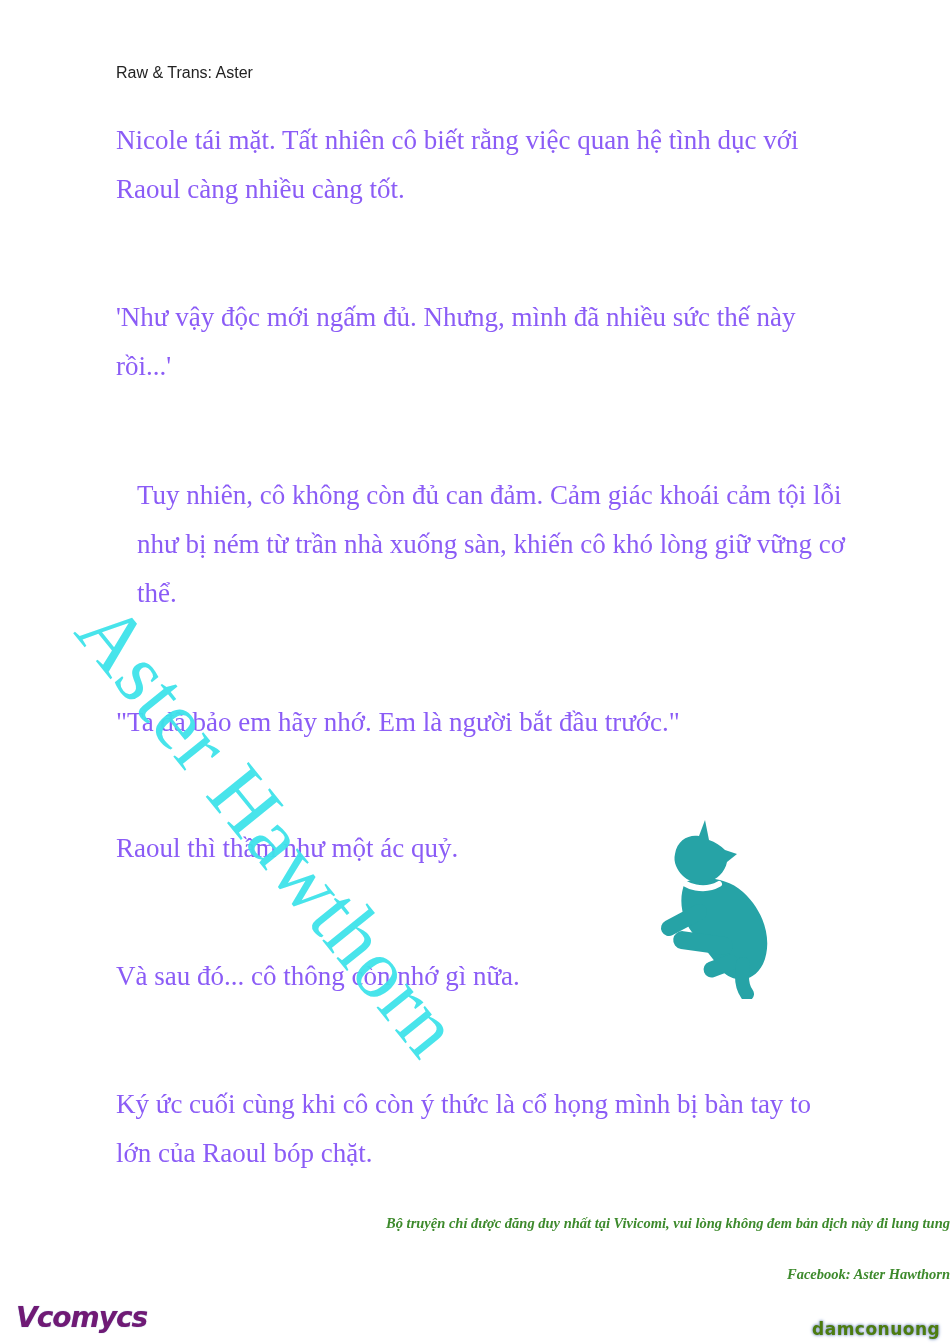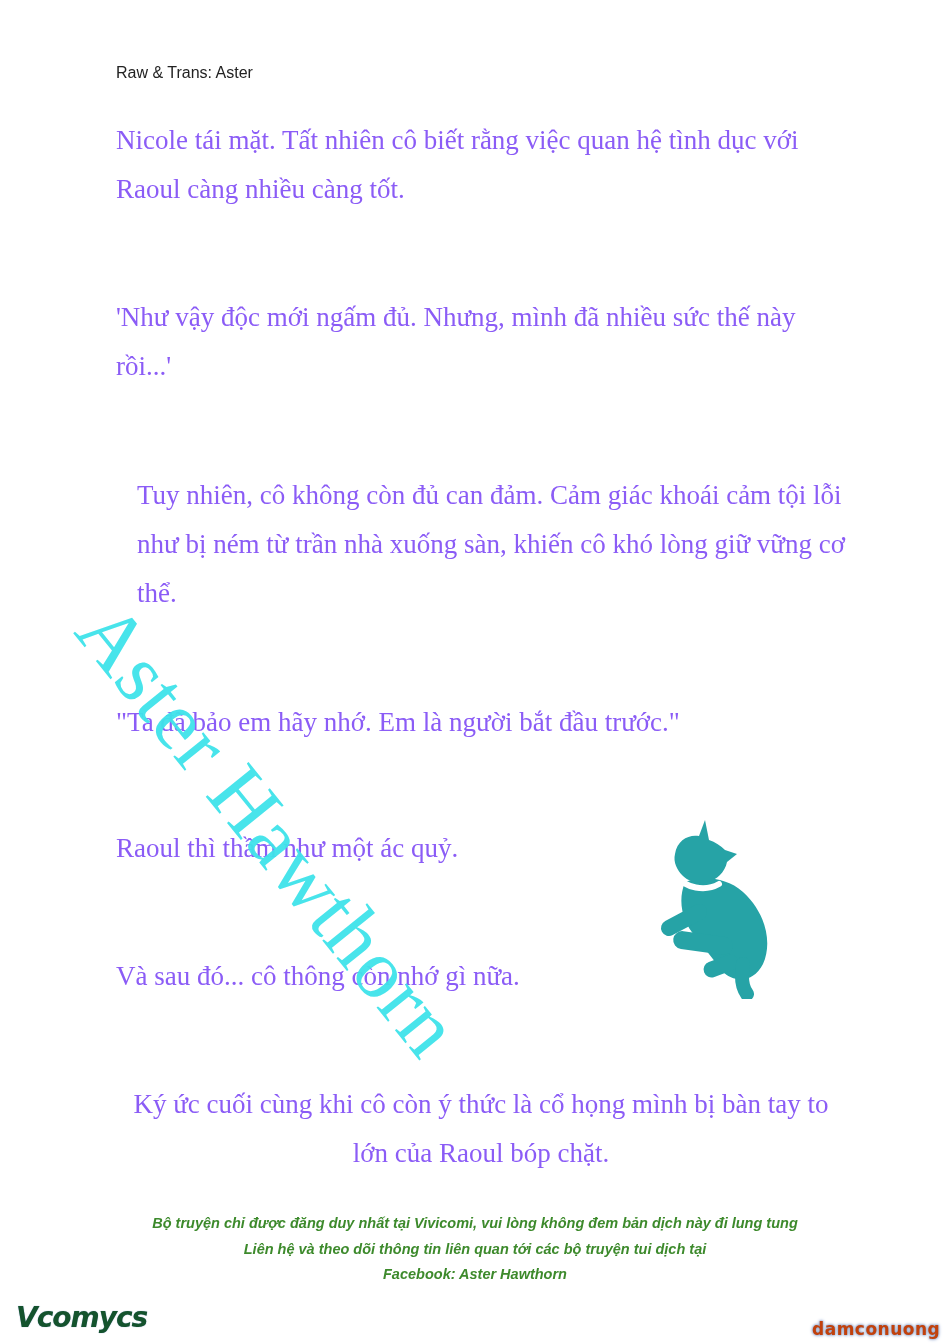--- a/index.html
+++ b/index.html
@@ -16,51 +16,51 @@
   }
   .watermark {
     position:absolute; left:95px; top:560px;
     font-family:"Liberation Serif", serif; font-size:84px; color:#3fe3ea;
     transform:rotate(51deg); transform-origin:left center;
     white-space:nowrap; letter-spacing:1px; opacity:0.95;
     pointer-events:none;
   }
   .cat { position:absolute; left:655px; top:808px; width:125px; height:185px; }
   .footer-note {
-    position:absolute; left:0; width:950px; text-align:center;
-    font-family:Liberation Sans, sans-serif; font-style:italic; font-weight:bold;
+    position:absolute; left:0; width:950px; text-align:right;
+    font-family:Liberation Serif, serif; font-style:italic; font-weight:bold;
     font-size:14.5px; color:#3d8a2c;
   }
   .logo-vcomycs {
     position:absolute; left:16px; top:1295px;
     font-family:"DejaVu Sans", sans-serif; font-style:italic; font-weight:bold;
-    font-size:28px; color:#14532d; letter-spacing:-1px;
+    font-size:28px; color:#701a75; letter-spacing:-1px;
     text-shadow:0 0 1px #7f93c2;
   }
   .logo-damconuong {
     position:absolute; left:812px; top:1313px;
     font-family:"DejaVu Sans", sans-serif; font-weight:bold; font-size:17px;
-    color:#c2410c; letter-spacing:0.5px;
+    color:#4d7c0f; letter-spacing:0.5px;
     text-shadow: 0 0 2px #8fa3c9, 0 0 3px #8fa3c9, 0 0 4px #b4c3e0;
   }
 </style>
 </head>
 <body>
 
 <div class="page">
 
   <div class="header">Raw &amp; Trans: Aster</div>
 
   <p class="para" style="top:110px;">Nicole tái mặt. Tất nhiên cô biết rằng việc quan hệ tình dục với Raoul càng nhiều càng tốt.</p>
   <p class="para" style="top:287px;">'Như vậy độc mới ngấm đủ. Nhưng, mình đã nhiều sức thế này rồi...'</p>
   <p class="para" style="top:465px;margin-left:21px;">Tuy nhiên, cô không còn đủ can đảm. Cảm giác khoái cảm tội lỗi như bị ném từ trần nhà xuống sàn, khiến cô khó lòng giữ vững cơ thể.</p>
   <p class="para" style="top:692px;">"Ta đã bảo em hãy nhớ. Em là người bắt đầu trước."</p>
   <p class="para" style="top:818px;">Raoul thì thầm như một ác quỷ.</p>
   <p class="para" style="top:946px;">Và sau đó... cô thông còn nhớ gì nữa.</p>
-  <p class="para" style="top:1074px;text-align:center;">Ký ức cuối cùng khi cô còn ý thức là cổ họng mình bị bàn tay to lớn của Raoul bóp chặt.</p>
+  <p class="para" style="top:1074px;">Ký ức cuối cùng khi cô còn ý thức là cổ họng mình bị bàn tay to lớn của Raoul bóp chặt.</p>
 
   <div class="watermark">Aster Hawthorn</div>
 
   <svg class="cat" viewBox="0 0 125 185">
     <g fill="#26a3a6">
 
       <path d="M30 68 C45 62 70 62 88 78 C110 98 118 128 108 150 C98 170 78 168 68 158 L40 122 C28 108 22 88 30 68 Z"></path>
 
       <path d="M20 40 C22 26 34 20 44 22 L50 6 L54 26 C60 28 66 32 70 36 L82 40 L72 48 C70 58 62 66 52 68 C44 70 34 68 28 62 C22 56 18 48 20 40 Z"></path>
 
@@ -70,18 +70,17 @@
 
       <rect x="18" y="120" width="60" height="18" rx="9" transform="rotate(8 48 129)"></rect>
 
       <rect x="48" y="144" width="36" height="16" rx="8" transform="rotate(-20 66 152)"></rect>
 
       <path d="M88 150 C86 162 86 172 92 180" stroke="#26a3a6" stroke-width="14" fill="none" stroke-linecap="round"></path>
     </g>
   </svg>
 
   <div class="footer-note" style="top:1209px;">Bộ truyện chỉ được đăng duy nhất tại Vivicomi, vui lòng không đem bản dịch này đi lung tung</div>
-  <div class="footer-note" style="top:1235px;">Liên hệ và theo dõi thông tin liên quan tới các bộ truyện tui dịch tại</div>
   <div class="footer-note" style="top:1260px;">Facebook: Aster Hawthorn</div>
 
   <div class="logo-vcomycs">Vcomycs</div>
   <div class="logo-damconuong">damconuong</div>
 </div>
 
 </body></html>

